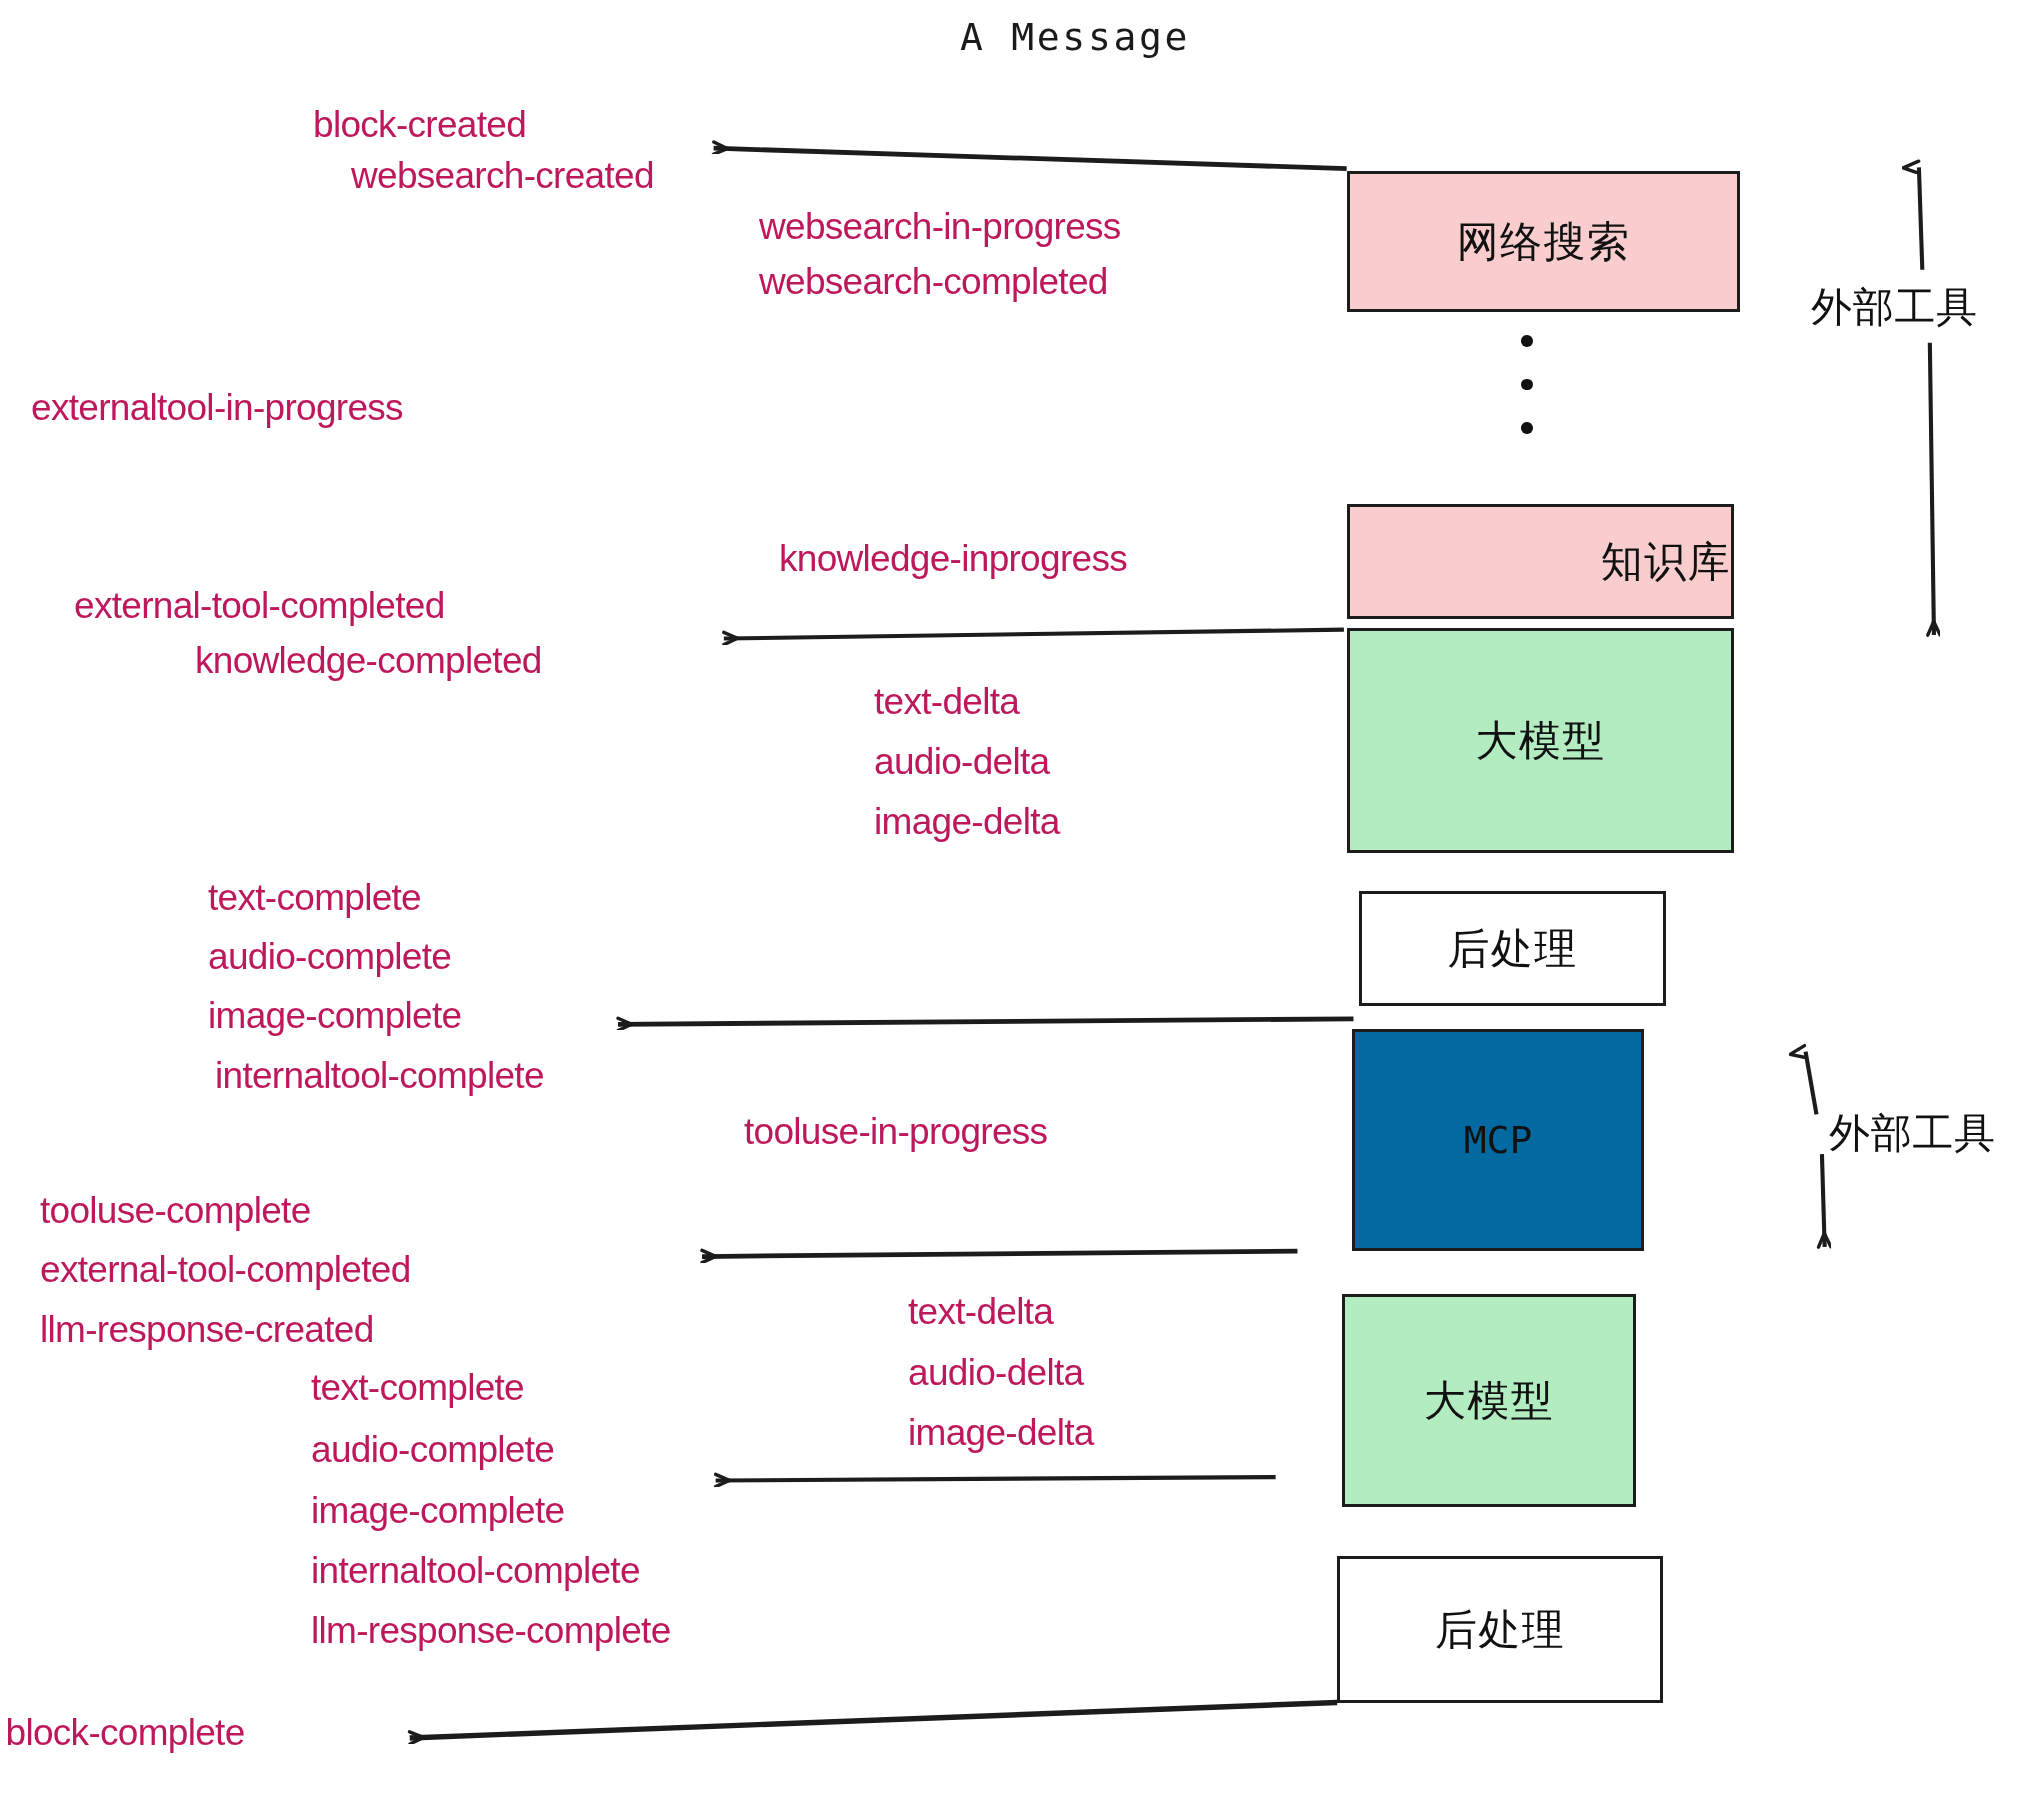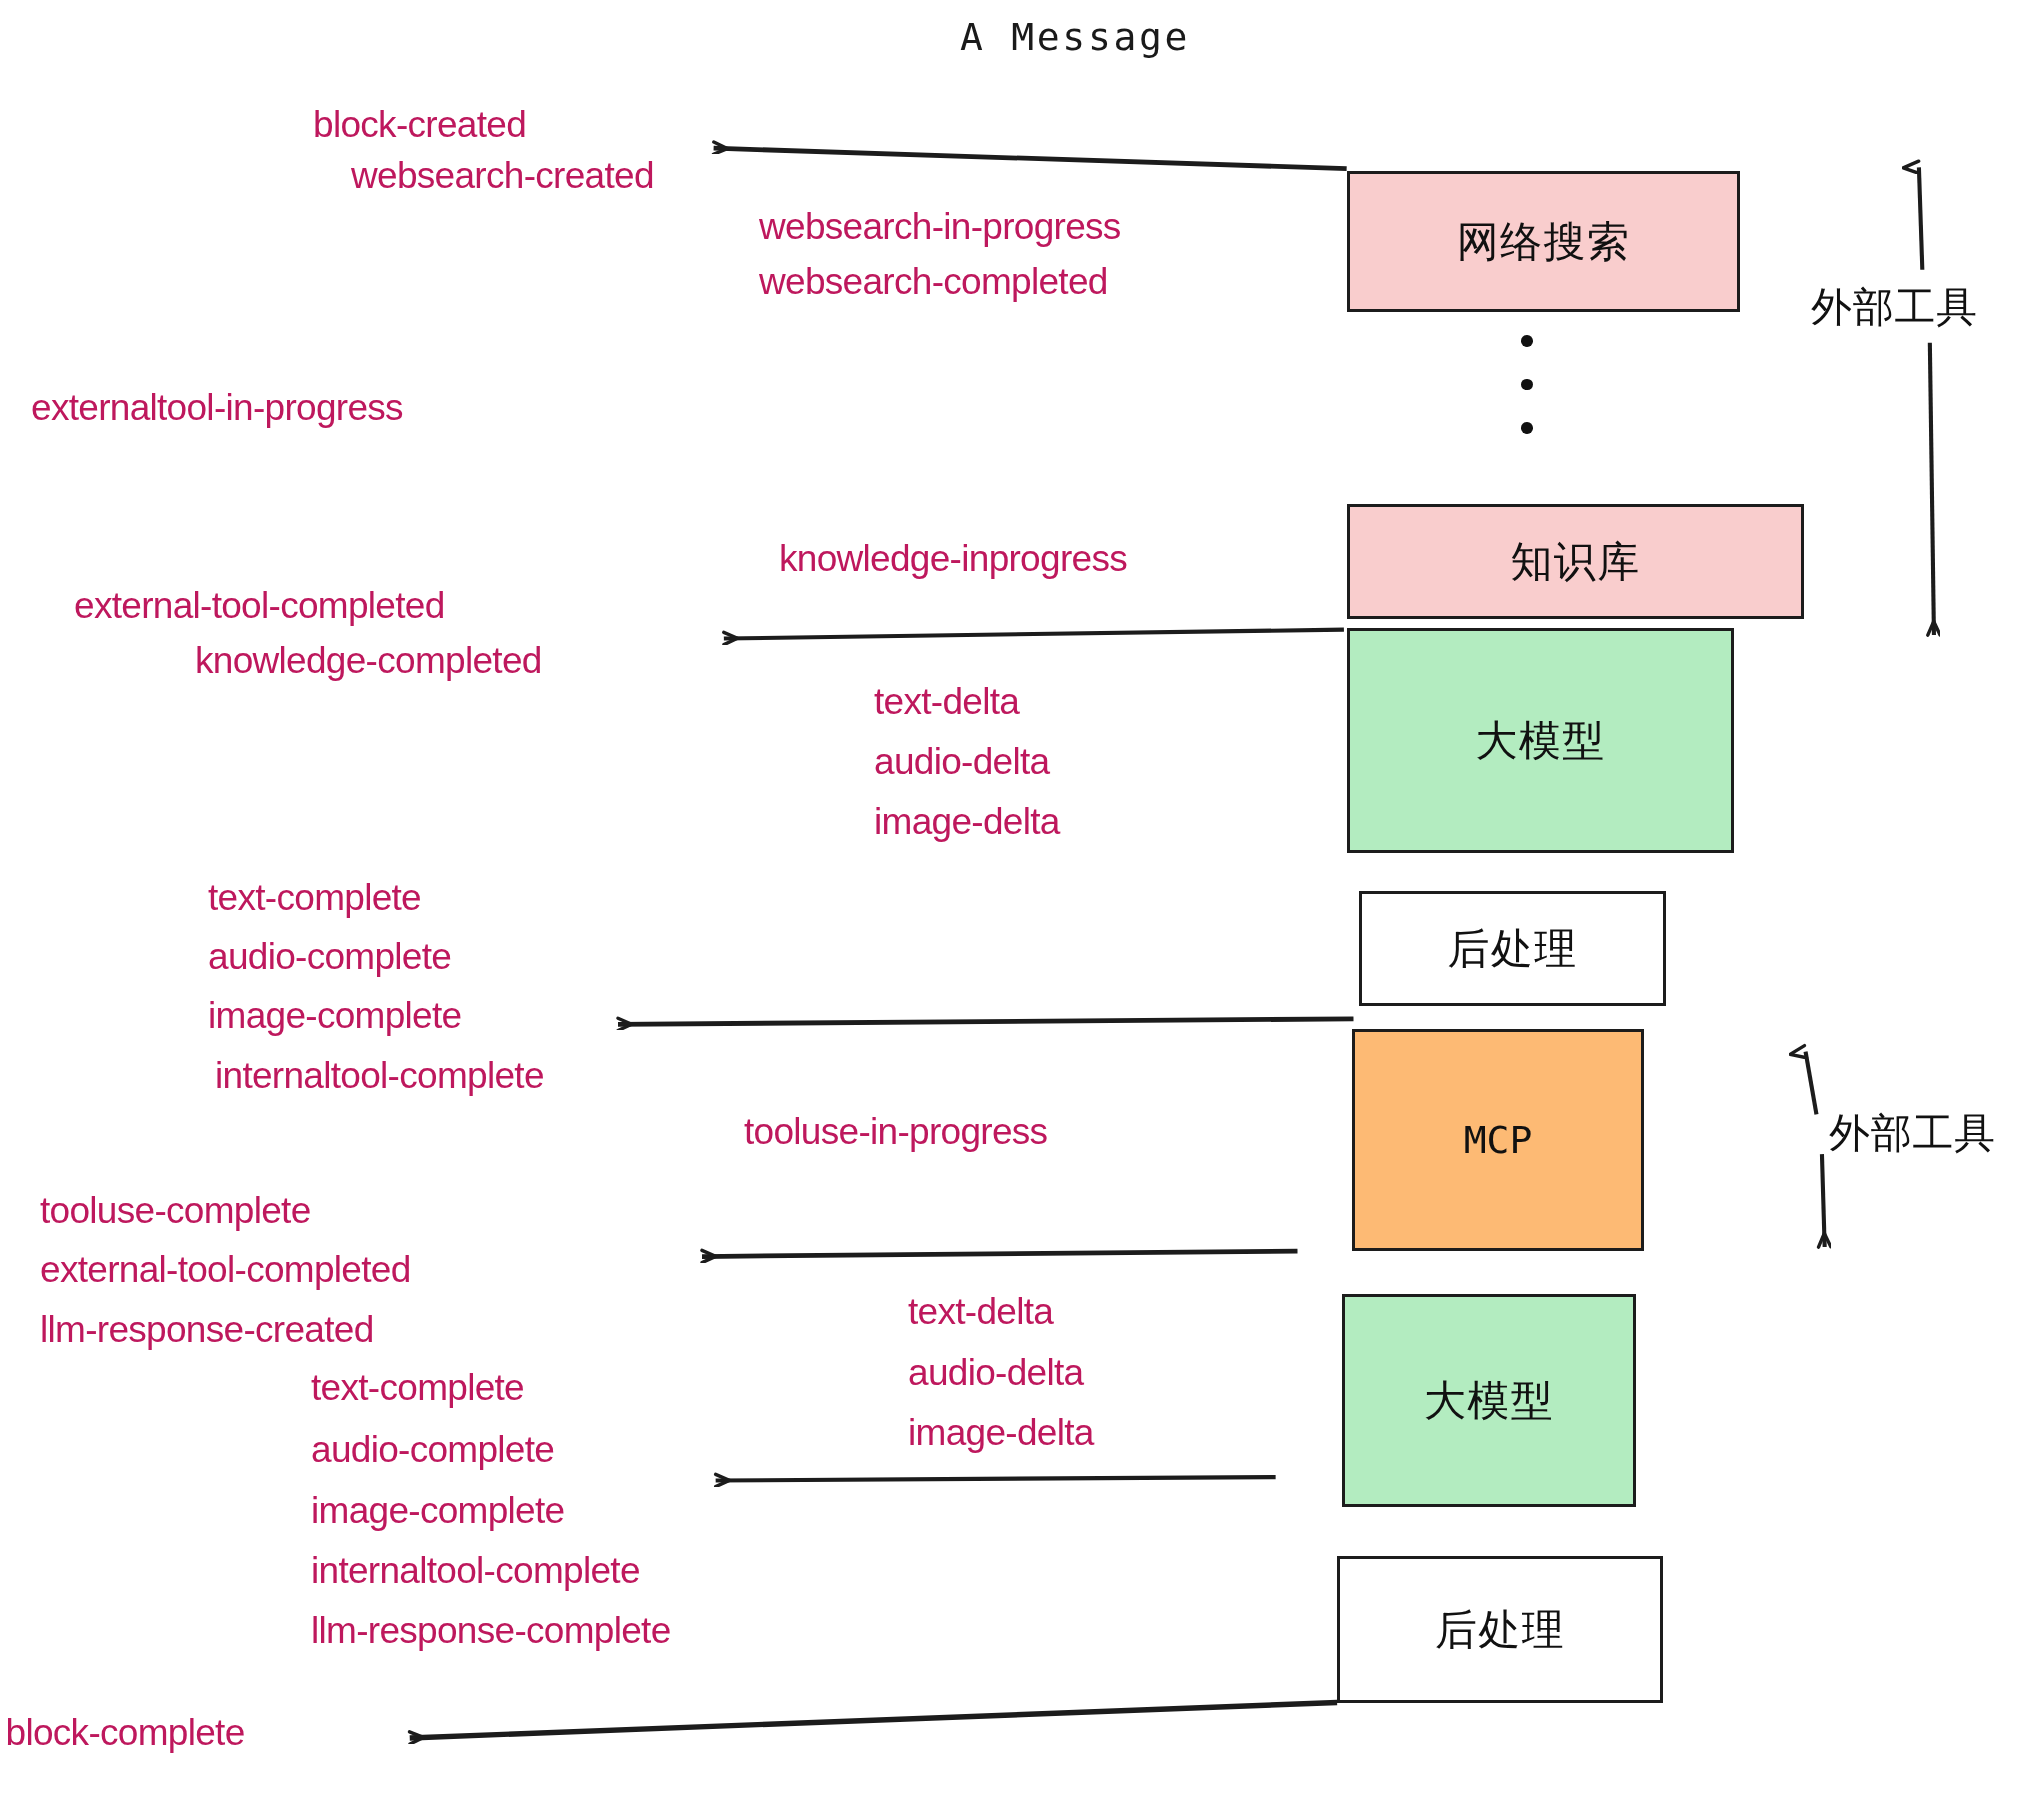--- a/index.html
+++ b/index.html
@@ -115,30 +115,30 @@
       <div class="evt" style="left: 311px; top: 1492px;">image-complete</div>
       <div class="evt" style="left: 311px; top: 1552px;">internaltool-complete</div>
       <div class="evt" style="left: 311px; top: 1612px;">llm-response-complete</div>
       <div class="evt" style="left: 5.5px; top: 1714px;">block-complete</div>
     </div>
 
   <div id="boxes-layer">
       <div class="box" style="left: 1347px; top: 171px; width: 393px; height: 141px; background: rgb(249, 205, 205);">
         <span>网络搜索</span>
       </div>
-      <div class="box" style="left: 1347px; top: 504px; width: 457px; height: 115px; background: rgb(249, 205, 205);">
+      <div class="box" style="left: 1347px; top: 504px; width: 387px; height: 115px; background: rgb(249, 205, 205); justify-content: flex-end;">
         <span>知识库</span>
       </div>
       <div class="box" style="left: 1347px; top: 628px; width: 387px; height: 225px; background: rgb(179, 236, 192);">
         <span>大模型</span>
       </div>
       <div class="box" style="left: 1359px; top: 891px; width: 307px; height: 115px; background: rgb(255, 255, 255);">
         <span>后处理</span>
       </div>
-      <div class="box mono" style="left: 1352px; top: 1029px; width: 292px; height: 222px; background: #fdba74;">
+      <div class="box mono" style="left: 1352px; top: 1029px; width: 292px; height: 222px; background: #0369a1;">
         <span>MCP</span>
       </div>
       <div class="box" style="left: 1342px; top: 1294px; width: 294px; height: 213px; background: rgb(179, 236, 192);">
         <span>大模型</span>
       </div>
       <div class="box" style="left: 1337px; top: 1556px; width: 326px; height: 147px; background: rgb(255, 255, 255);">
         <span>后处理</span>
       </div>
     </div>
 

